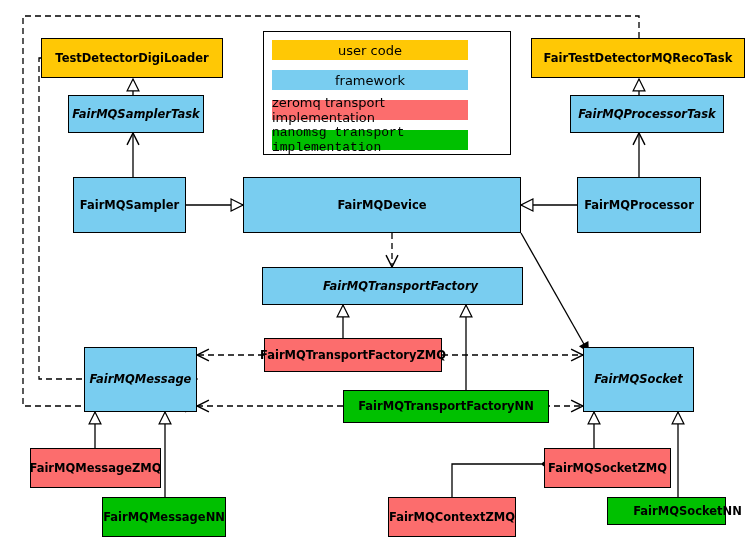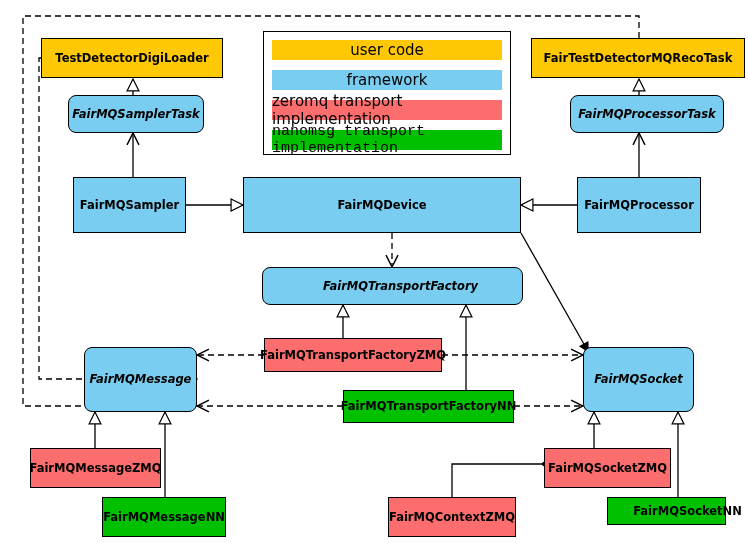--- a/index.html
+++ b/index.html
@@ -2,30 +2,30 @@
 <html><head>
 <meta charset="utf-8">
 <style>
   html,body{margin:0;padding:0;background:#ffffff;}
   body{font-family:"DejaVu Sans", sans-serif;}
   #canvas{position:relative;width:748px;height:549px;background:#ffffff;overflow:hidden;}
   svg.edges{position:absolute;left:0;top:0;width:748px;height:549px;pointer-events:none;}
   .node{position:absolute;box-sizing:border-box;border:1px solid #000000;
         display:flex;align-items:center;justify-content:center;text-align:center;
         font-size:11.5px;font-weight:bold;color:#000000;line-height:1.1;}
-  .node.abstract{font-style:italic;border-radius:8px;}
+  .node.abstract{font-style:italic;}
   .c-user{background:#FFC805;}
   .c-framework{background:#79CDF0;}
   .c-zmq{background:#FC6D6D;}
   .c-nn{background:#00C000;}
   #legend{position:absolute;left:263px;top:31px;width:248px;height:124px;
           background:#ffffff;border:1px solid #000000;box-sizing:border-box;}
-  .legend-row{position:absolute;left:8px;width:230px;height:20px;
+  .legend-row{position:absolute;left:8px;width:196px;height:20px;
               display:flex;align-items:center;justify-content:center;
-              font-size:15px;font-weight:normal;color:#000000;font-family:"DejaVu Sans", sans-serif;}
+              font-size:13px;font-weight:normal;color:#000000;font-family:"DejaVu Sans", sans-serif;}
 </style>
 </head>
 <body>
 
 <div id="canvas">
 
   <svg class="edges" viewBox="0 0 748 549">
     <defs>
       <marker id="hollowTri" viewBox="0 0 12 12" refX="11" refY="6" markerWidth="11" markerHeight="11" orient="auto-start-reverse">
         <path d="M 1 1 L 11 6 L 1 11 z" fill="#ffffff" stroke="#000000" stroke-width="1"></path>
@@ -131,21 +131,21 @@
   </div>
 
   <div class="node c-framework abstract" style="left:262px;top:267px;width:261px;height:38px;padding-left:16px;">
     <span>FairMQTransportFactory</span>
   </div>
 
   <div class="node c-zmq" style="left:264px;top:338px;width:178px;height:34px;">
     <span>FairMQTransportFactoryZMQ</span>
   </div>
 
-  <div class="node c-nn" style="left:343px;top:390px;width:171px;height:33px;">
+  <div class="node c-nn" style="left:343px;top:390px;width:206px;height:33px;">
     <span>FairMQTransportFactoryNN</span>
   </div>
 
   <div class="node c-framework abstract" style="left:84px;top:347px;width:113px;height:65px;">
     <span>FairMQMessage</span>
   </div>
 
   <div class="node c-zmq" style="left:30px;top:448px;width:131px;height:40px;">
     <span>FairMQMessageZMQ</span>
   </div>

